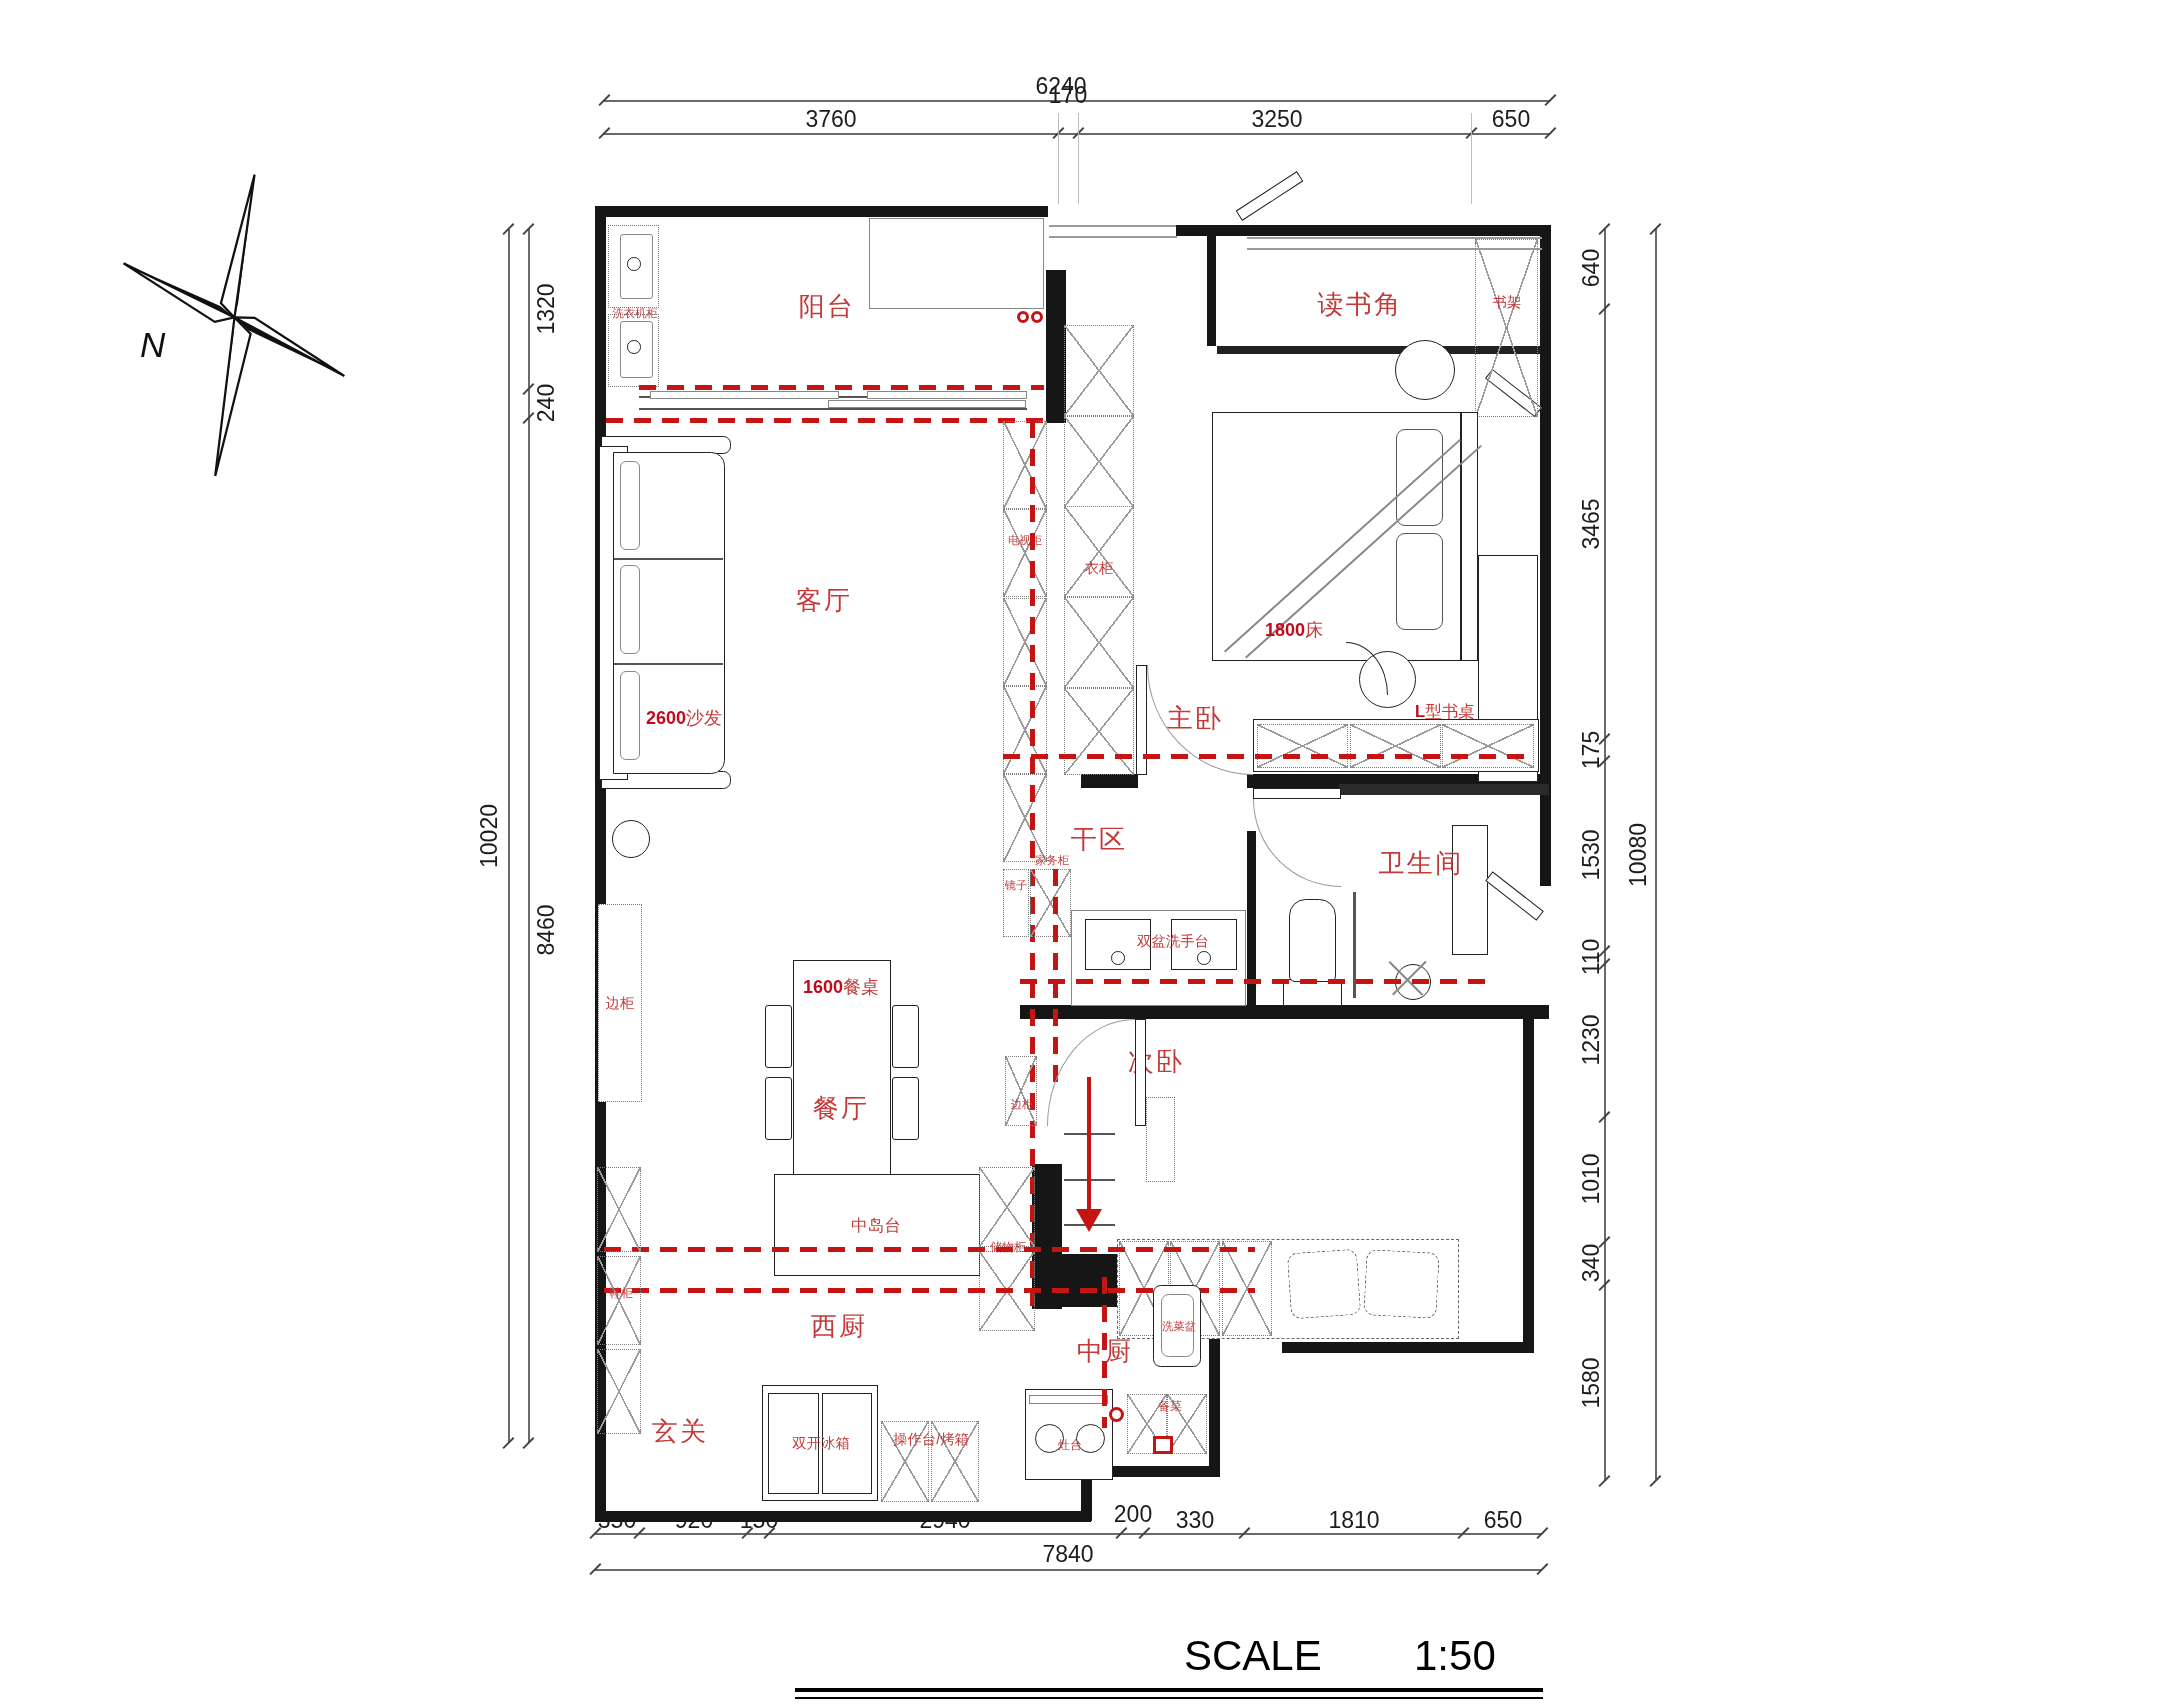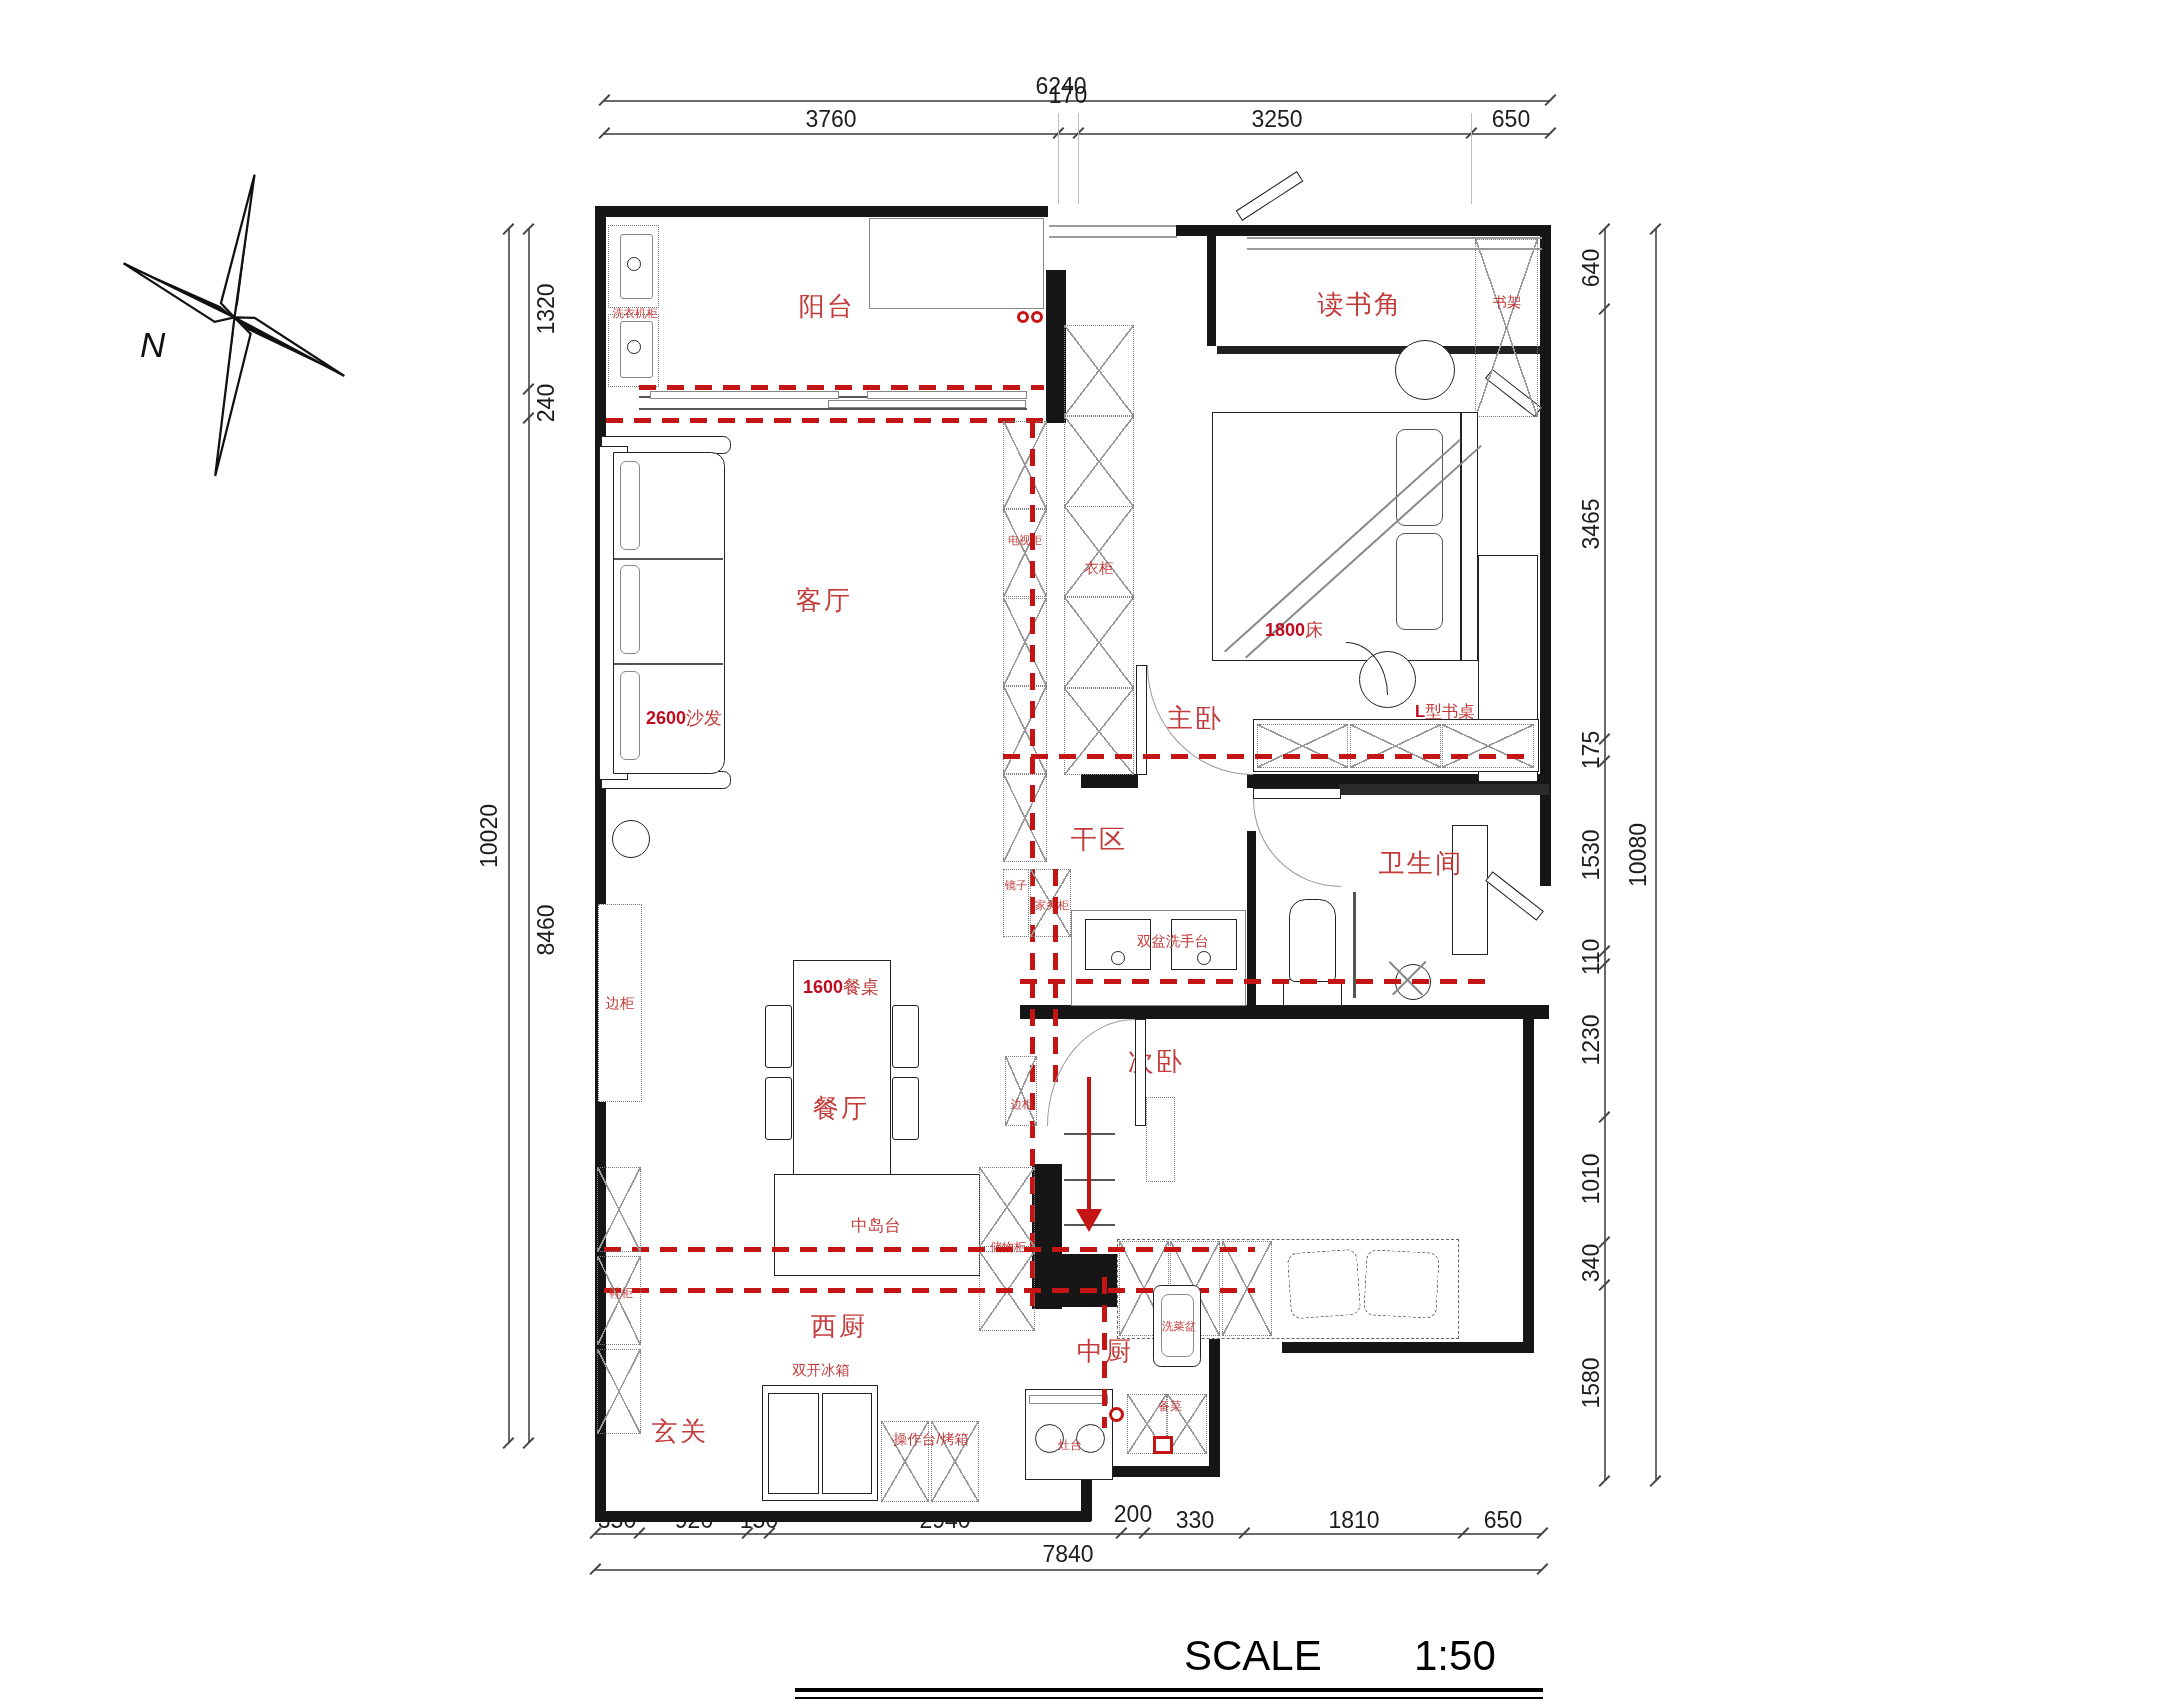--- a/index.html
+++ b/index.html
@@ -264,21 +264,21 @@
   <div class="lbl furn" style="left:684px;top:706px;font-size:18px">
     <span class="num">2600</span><span>沙发</span>
   </div>
   <div class="circle" style="left:612px;top:820px;width:38px;height:38px;border-width:1.5px"></div>
   <div class="rdv" style="left:1030px;top:421px;height:892px"></div>
 
   <div class="lbl room" style="left:1099px;top:822px">干区</div>
   <div class="dotbox" style="left:1003px;top:869px;width:26px;height:68px"></div>
   <div class="lbl tiny" style="left:1016px;top:878px">镜子</div>
   <div class="xcell" style="left:1030px;top:869px;width:41px;height:68px"></div>
-  <div class="lbl tiny" style="left:1052px;top:898px">家务柜</div>
+  <div class="lbl tiny" style="left:1052px;top:853px">家务柜</div>
   <div class="rdv" style="left:1053px;top:869px;height:219px"></div>
   <div class="lite" style="left:1071px;top:910px;width:175px;height:96px"></div>
   <div class="box" style="left:1085px;top:919px;width:66px;height:51px;border-width:1.5px"></div>
   <div class="box" style="left:1171px;top:919px;width:66px;height:51px;border-width:1.5px"></div>
   <div class="circle" style="left:1111px;top:951px;width:13.6px;height:13.6px;border-width:1.5px"></div>
   <div class="circle" style="left:1197px;top:951px;width:13.6px;height:13.6px;border-width:1.5px"></div>
   <div class="lbl furn" style="left:1173px;top:932px">双盆洗手台</div>
   <div class="lbl room" style="left:1421px;top:846px">卫生间</div>
 
   <div class="leaf" style="left:1253px;top:788px;width:88px;height:10.6px"></div>
@@ -335,21 +335,21 @@
   <div class="xcell" style="left:597px;top:1256px;width:44px;height:89px"></div>
   <div class="xcell" style="left:597px;top:1349px;width:44px;height:85px"></div>
   <div class="lbl tiny" style="left:621px;top:1285px;font-size:12px">鞋柜</div>
   <div class="lbl room" style="left:680px;top:1414px">玄关</div>
   <div class="lbl room" style="left:839px;top:1309px">西厨</div>
   <div class="lbl room" style="left:1105px;top:1334px">中厨</div>
 
   <div class="box" style="left:762px;top:1385px;width:116px;height:116px;border-width:1.9px"></div>
   <div class="box" style="left:768px;top:1393px;width:51px;height:101px;border-width:1.5px"></div>
   <div class="box" style="left:822px;top:1393px;width:50px;height:101px;border-width:1.5px"></div>
-  <div class="lbl furn" style="left:821px;top:1361px">双开冰箱</div>
+  <div class="lbl furn" style="left:821px;top:1434px">双开冰箱</div>
 
   <div class="xcell" style="left:881px;top:1421px;width:48px;height:81px"></div>
   <div class="xcell" style="left:931px;top:1421px;width:48px;height:81px"></div>
   <div class="lbl furn" style="left:931px;top:1430px">操作台/烤箱</div>
 
   <div class="box" style="left:1025px;top:1389px;width:88px;height:91px;border-width:1.9px"></div>
   <div class="lite" style="left:1029px;top:1395px;width:79px;height:9px"></div>
   <div class="circle" style="left:1035px;top:1424px;width:29px;height:29px;border-width:1.5px"></div>
   <div class="circle" style="left:1076px;top:1424px;width:29px;height:29px;border-width:1.5px"></div>
   <div class="lbl tiny" style="left:1070px;top:1437px;font-size:12px">灶台</div>

